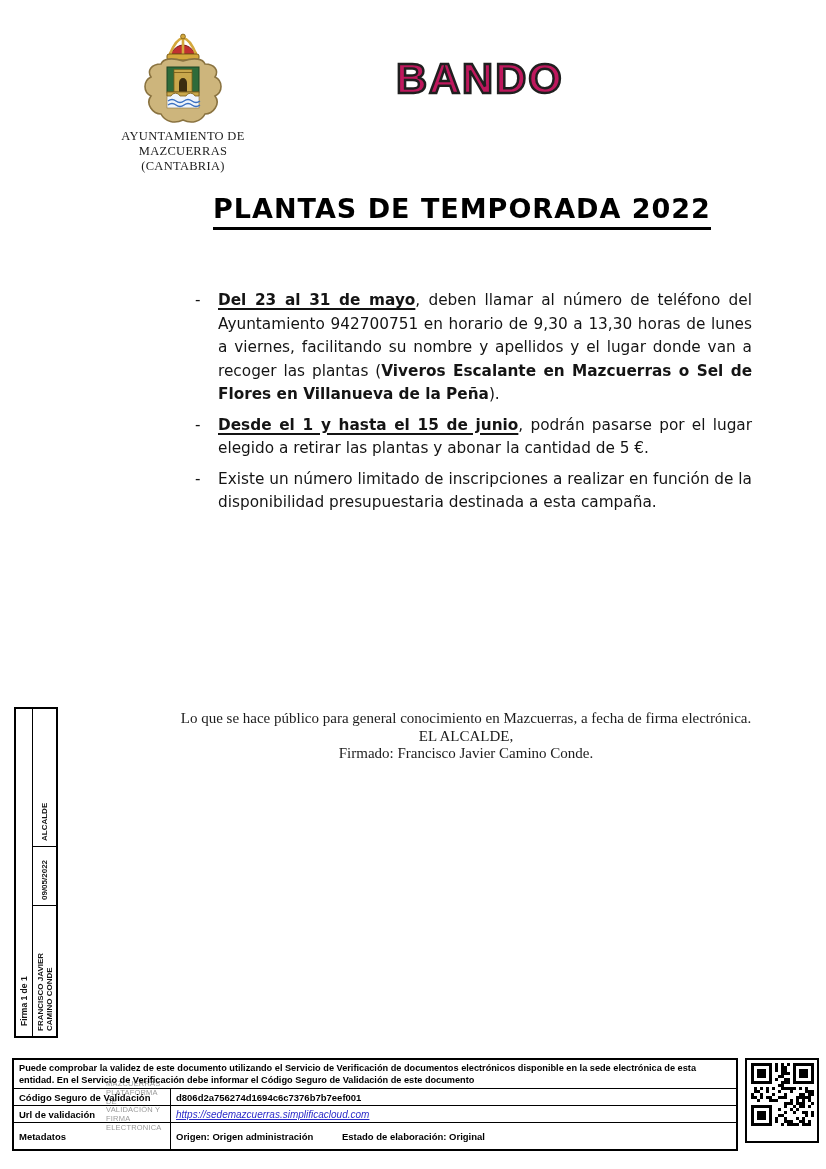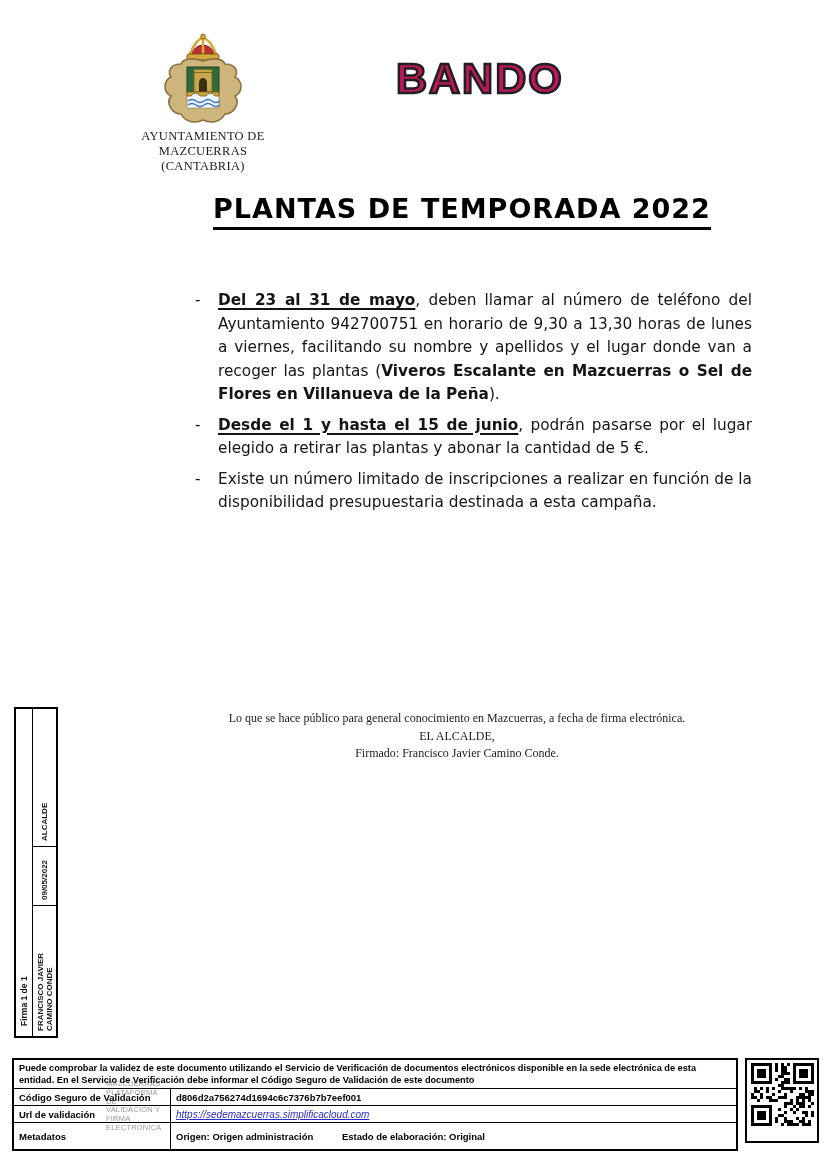--- a/index.html
+++ b/index.html
@@ -1,20 +1,20 @@
 <!DOCTYPE html>
 <html><head>
 <meta charset="utf-8">
 <style>
   html,body{margin:0;padding:0;background:#ffffff;}
   .page{position:relative;width:826px;height:1169px;background:#fff;overflow:hidden;
         font-family:"DejaVu Sans",sans-serif;color:#111;}
 
   
-  .logo-block{position:absolute;left:124px;top:30px;width:158px;text-align:center;}
+  .logo-block{position:absolute;left:104px;top:30px;width:158px;text-align:center;}
   .org-name{margin-top:1px;font-family:"Liberation Serif",serif;font-size:12.5px;line-height:15px;
             letter-spacing:.3px;color:#1c1c1c;}
   .doc-type{position:absolute;left:396px;top:54px;font-family:"Liberation Sans",sans-serif;
             font-size:43px;font-weight:bold;letter-spacing:2px;color:#be185d;
             -webkit-text-stroke:2.5px #1f1f1f;}
 
   
   .title-wrap{position:absolute;left:122px;top:193px;width:680px;text-align:center;}
   .title-text{display:inline-block;font-size:27px;font-weight:bold;letter-spacing:1px;
               border-bottom:3px solid #000;padding-bottom:3px;color:#000;}
@@ -23,22 +23,22 @@
   .body-block{position:absolute;left:172px;top:282px;width:580px;font-size:15.3px;
               line-height:23.5px;color:#141414;}
   .intro{text-align:justify;margin:0;}
   ul.bullets{list-style:none;margin:6px 0 0 0;padding:0;}
   ul.bullets li{position:relative;padding-left:46px;margin-top:7px;text-align:justify;}
   ul.bullets li .dash{position:absolute;left:23px;top:0;}
   .lead{font-weight:bold;text-decoration:underline;text-decoration-thickness:2px;text-underline-offset:3px;}
   .b{font-weight:bold;}
 
   
-  .closing{position:absolute;left:127px;top:710px;width:660px;text-align:center;
-           font-family:"Liberation Serif",serif;font-size:12px;line-height:17.5px;color:#1c1c1c;}
+  .closing{position:absolute;left:136px;top:710px;width:660px;text-align:center;
+           font-family:"Liberation Serif",serif;font-size:15px;line-height:17.5px;color:#1c1c1c;}
 
   
   .stamp-wrap{position:absolute;left:14px;top:707px;width:44px;height:331px;}
   .stamp{width:331px;height:44px;transform:translateY(331px) rotate(-90deg);transform-origin:0 0;
          border:2px solid #000;box-sizing:border-box;font-family:"Liberation Sans",sans-serif;
          font-weight:bold;color:#161616;background:#fff;}
   .stamp-row1{height:17px;border-bottom:1px solid #000;display:flex;align-items:center;
               font-size:8.5px;padding-left:10px;box-sizing:border-box;}
   .stamp-row2{height:23px;display:flex;}
   .stamp-row2 .cell{display:flex;flex-direction:column;justify-content:center;box-sizing:border-box;

